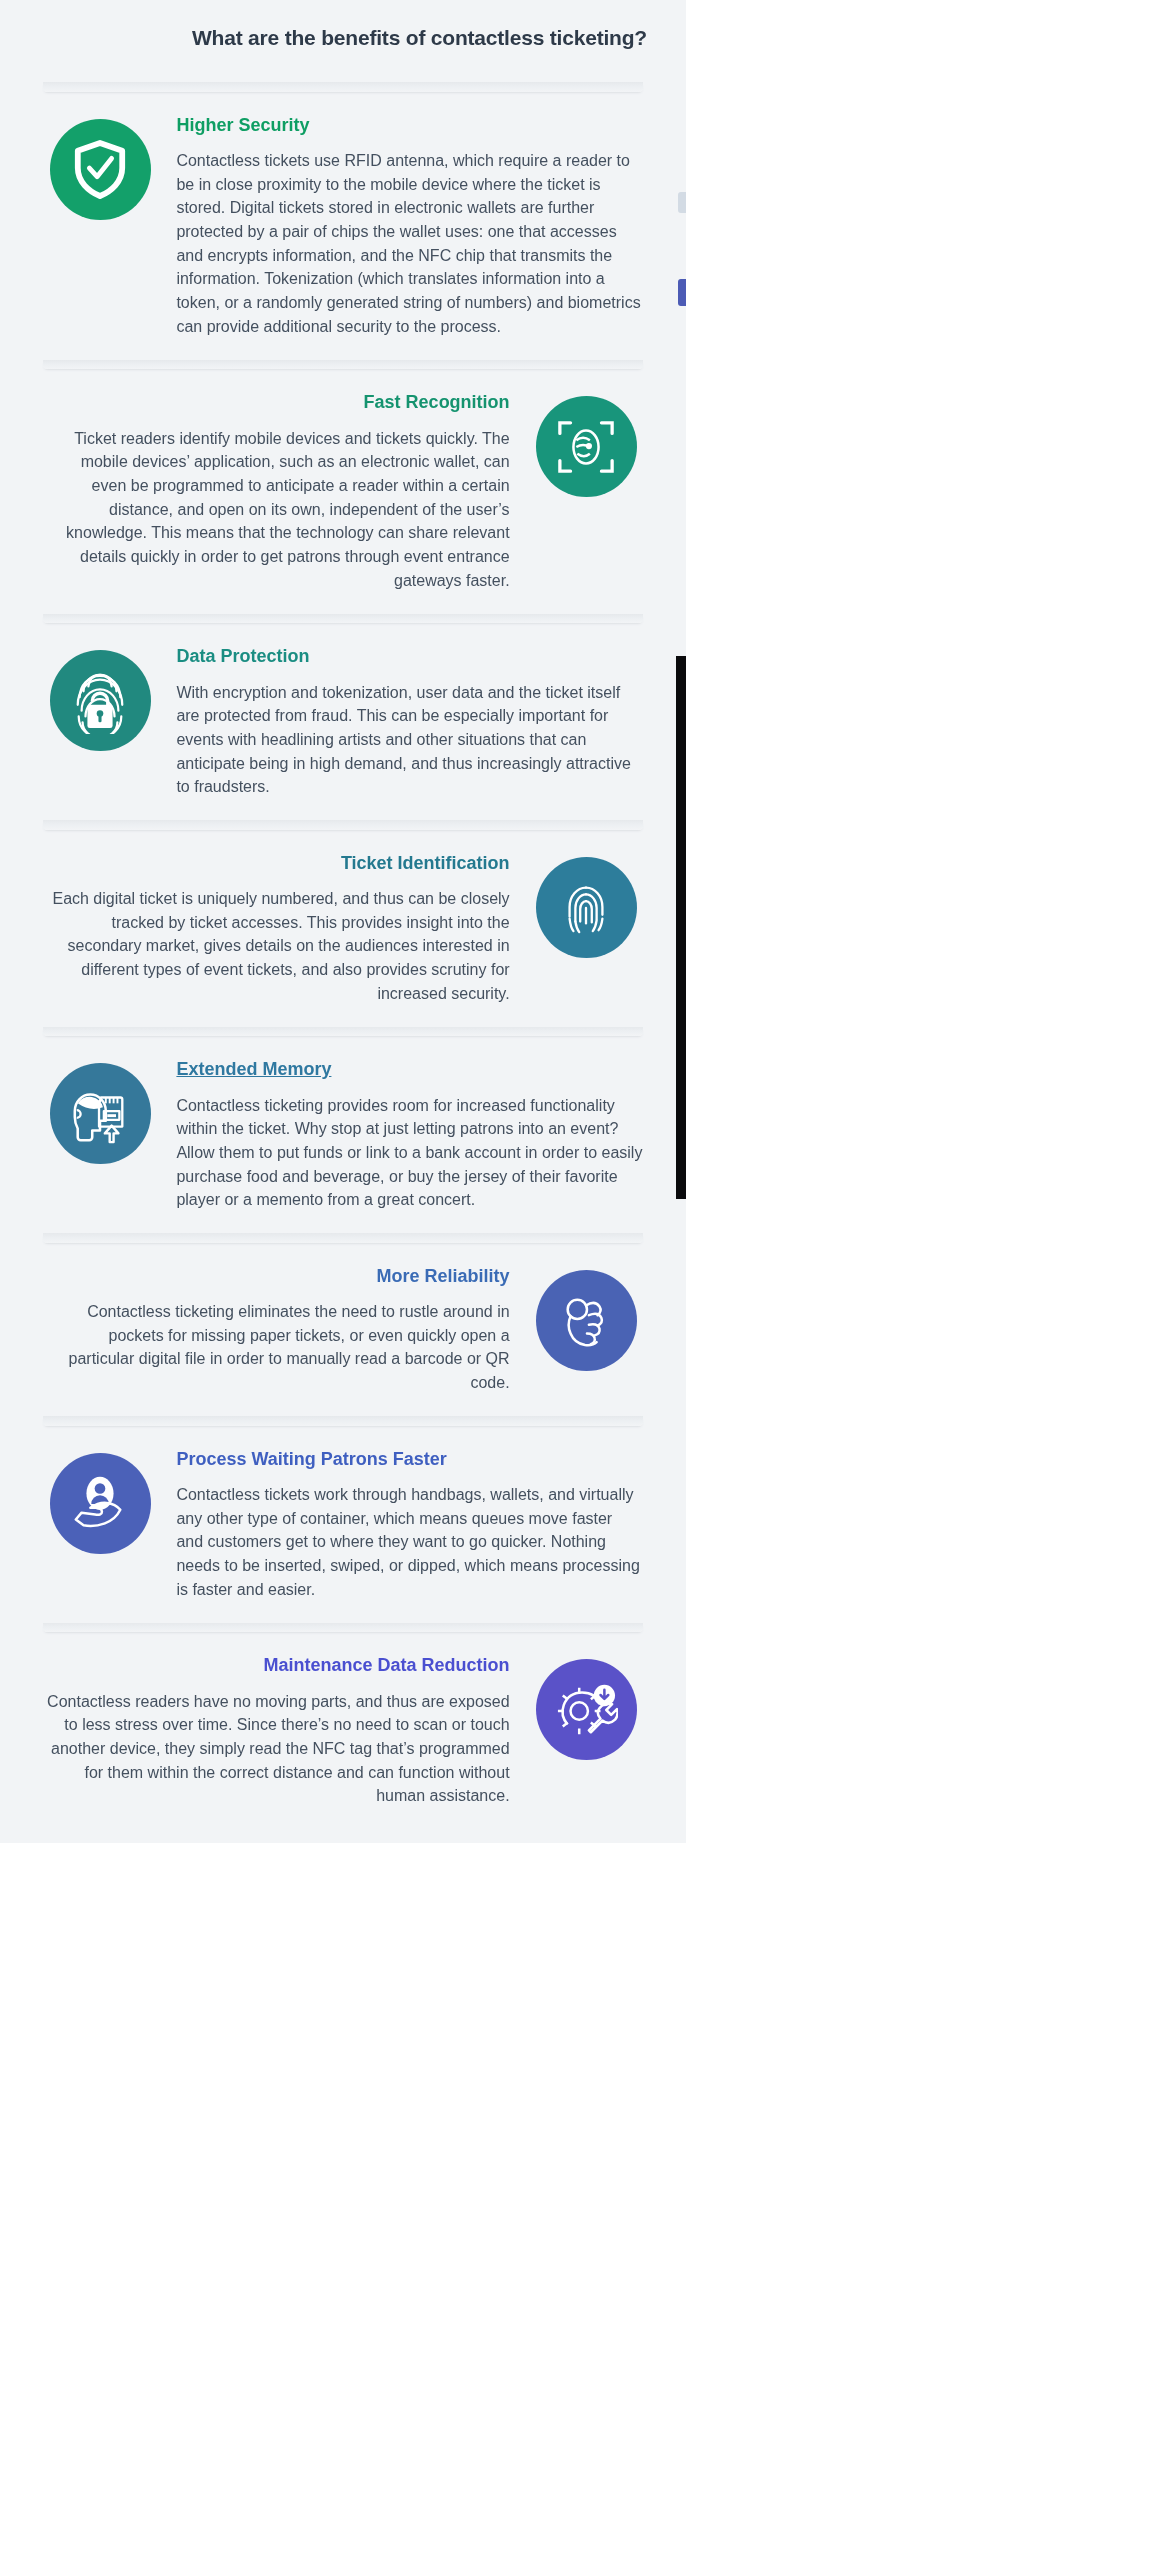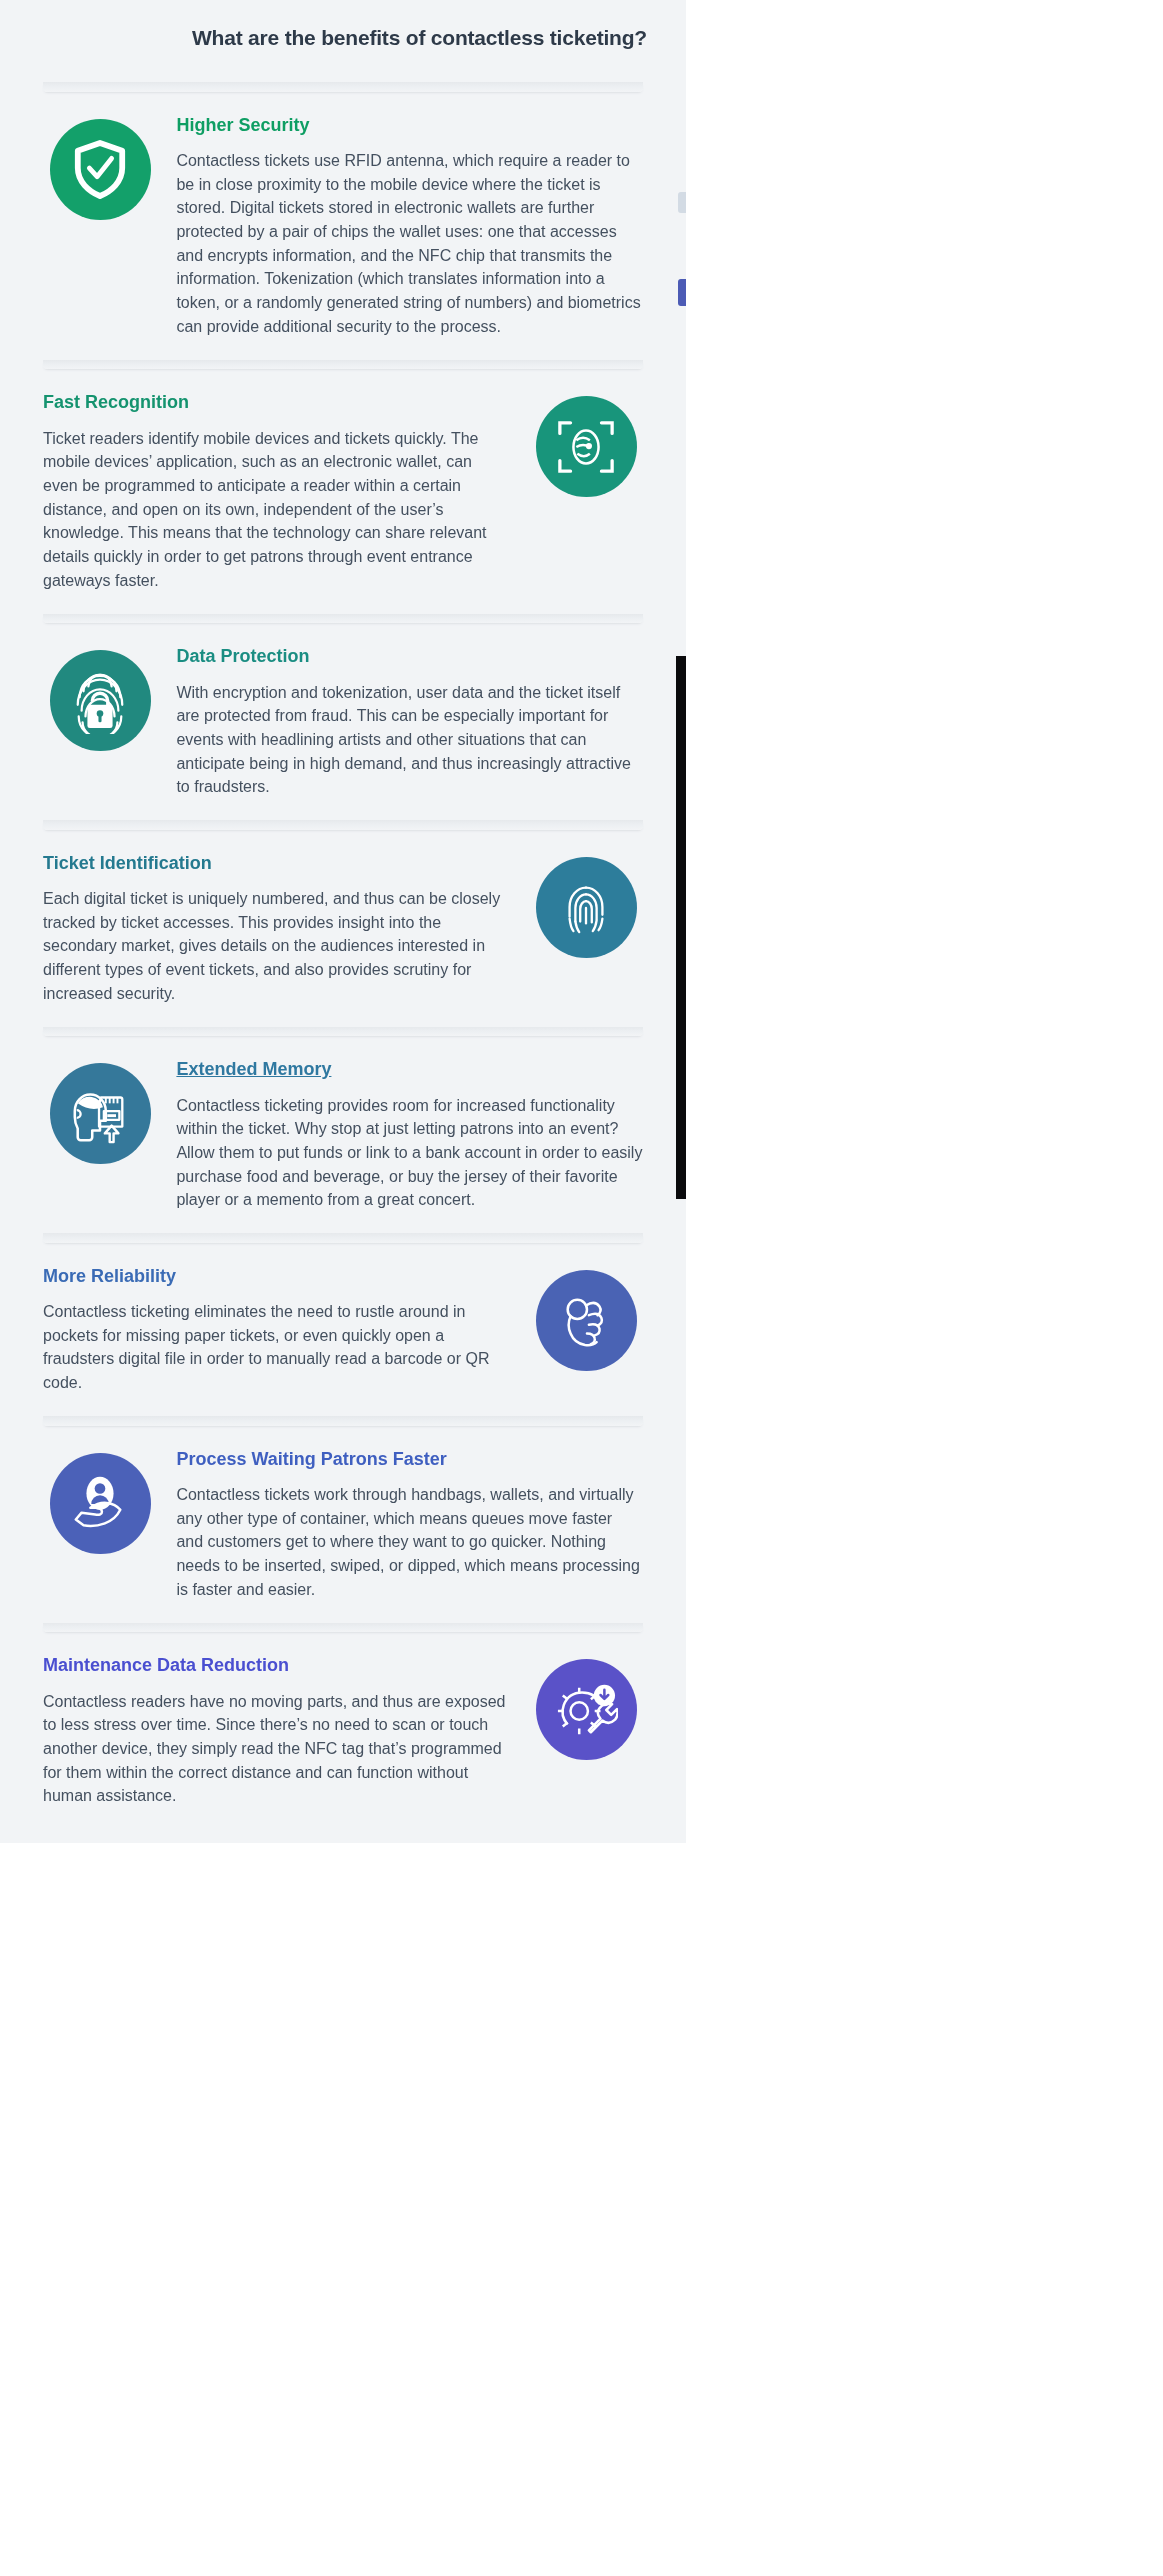--- a/index.html
+++ b/index.html
@@ -77,21 +77,21 @@
 
   .benefit-body { flex: 1 1 auto; min-width: 0; }
 
   .benefit-title {
     font-size: 18px;
     font-weight: bold;
     line-height: 1.2;
     margin-bottom: 12.6px;
   }
   .benefit.rtl .benefit-title,
-  .benefit.rtl .benefit-text { text-align: left; }
+  .benefit.rtl .benefit-text { text-align: right; }
 
   .benefit-text {
     font-size: 16px;
     line-height: 1.48;
     color: #44505f;
   }
 
   
   .edge-accent {
     position: absolute;
@@ -251,21 +251,21 @@
         <path d="M31 26 q10 -4 13 3 q2 5 -4 8"></path>
         <path d="M31 36 q9 -2 11 4 q1 5 -5 7"></path>
         <path d="M29 45 q7 0 8 5 q1 4 -4 6"></path>
         <path d="M12 27 q-4 9 0 18 q4 10 15 12 q8 1 12 -3"></path>
       </g>
   </svg>
           </div>
         </div>
         <div class="benefit-body">
           <div class="benefit-title" style="color: rgb(58, 107, 181);">More Reliability</div>
-          <div class="benefit-text">Contactless ticketing eliminates the need to rustle around in pockets for missing paper tickets, or even quickly open a fraudsters digital file in order to manually read a barcode or QR code.</div>
+          <div class="benefit-text">Contactless ticketing eliminates the need to rustle around in pockets for missing paper tickets, or even quickly open a particular digital file in order to manually read a barcode or QR code.</div>
         </div>
       </div>
       <div class="divider"></div>
       <div class="benefit">
         <div class="icon-wrap">
           <div class="icon-circle" style="background: rgb(75, 97, 184);">
             <svg width="60" height="60" viewBox="0 0 62 62">
       <ellipse cx="31" cy="21" rx="14" ry="17" fill="#ffffff"></ellipse>
       <circle cx="31" cy="16" r="5.5" fill="#4b61b8"></circle>
       <path d="M22 32 a9 9 0 0 1 18 0 z" fill="#4b61b8"></path>

